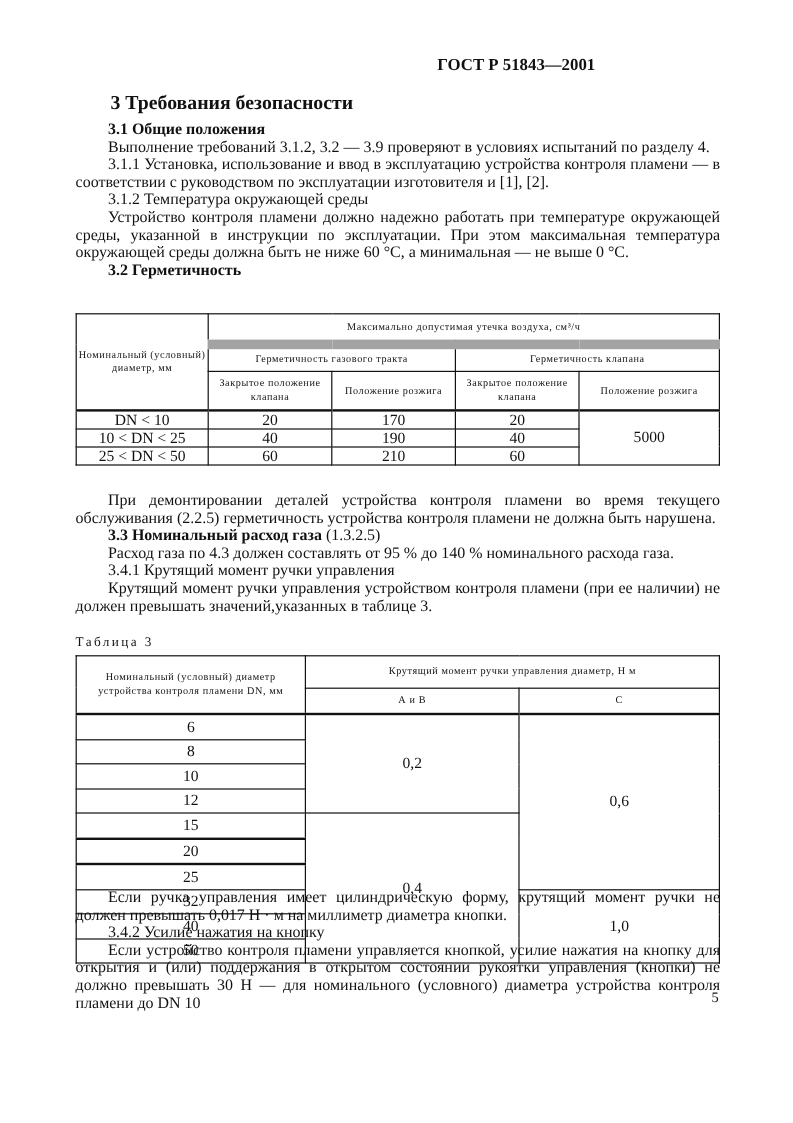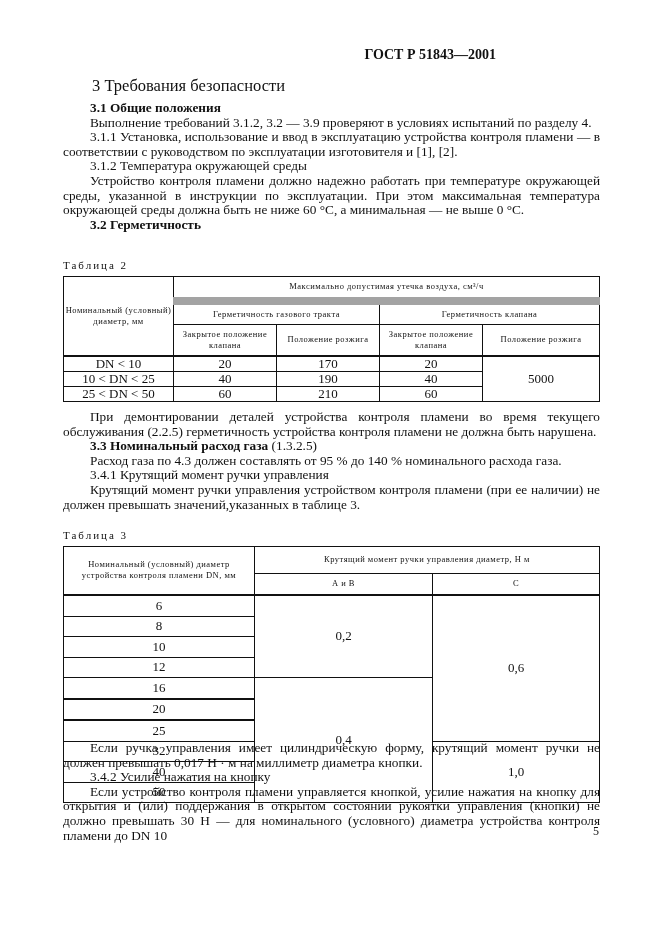--- a/index.html
+++ b/index.html
@@ -1,20 +1,20 @@
 <!DOCTYPE html>
 <html><head>
 <meta charset="utf-8">
 <style>
   html, body { margin: 0; padding: 0; background: #ffffff; }
   body { width: 661px; height: 936px; position: relative; overflow: hidden;
          font-family: "Liberation Serif", "DejaVu Serif", serif; color: #111; }
   .page { position: absolute; left: 0; top: 0; width: 559px; height: 936px; }
   .hdr { position: absolute; right: 63px; top: 47px; font-weight: bold; font-size: 14px; }
-  .h1 { position: absolute; left: 92px; top: 76px; font-weight: normal; font-size: 16.5px; text-align: center; }
+  .h1 { position: absolute; left: 92px; top: 76px; font-weight: bold; font-size: 16.5px; text-align: center; }
   .body { position: absolute; left: 63px; width: 537px; font-size: 13.3px; line-height: 14.6px; text-align: justify; }
   .p { margin: 0; font-family: Liberation Serif, serif; }
   .ind { text-indent: 27px; }
   .b { font-weight: bold; }
   .tcap { font-size: 11px; letter-spacing: 2px; margin: 0; }
   table { border-collapse: collapse; width: 537px; font-size: 13px; }
   td { border: 1px solid #111; text-align: center; vertical-align: middle; padding: 0; }
   .sm { font-size: 8.5px; line-height: 11px; letter-spacing: 0.5px; }
   .thick-b { border-bottom: 2.5px solid #111; }
   .t2 { border: 1.6px solid #111; }
@@ -33,21 +33,20 @@
   <div class="body" style="top:101px;">
     <p class="p ind b">3.1  Общие положения</p>
     <p class="p ind">Выполнение требований 3.1.2, 3.2 — 3.9 проверяют в условиях испытаний по разделу 4.</p>
     <p class="p ind">3.1.1 Установка, использование и ввод в эксплуатацию устройства контроля пламени — в соответствии с руководством по эксплуатации изготовителя и [1], [2].</p>
     <p class="p ind">3.1.2  Температура окружающей среды</p>
     <p class="p ind">Устройство контроля пламени должно надежно работать при температуре окружающей среды, указанной в инструкции по эксплуатации. При этом максимальная температура окружающей среды должна быть не ниже 60 °С, а минимальная — не выше 0 °С.</p>
     <p class="p ind b">3.2  Герметичность</p>
   </div>
 
   <div class="body" style="top:258px;">
-    <p class="tcap">Таблица 2</p>
     <table class="t2" style="margin-top:3px;">
       <tbody>
           <tr style="height:25px;">
         <td rowspan="3" class="sm thick-b" style="width:109px;">Номинальный (условный) диаметр, мм</td>
         <td colspan="4" class="sm" style="border-bottom:8px solid #a3a3a3;">Максимально допустимая утечка воздуха, см³/ч</td>
       </tr>
       <tr style="height:23px;">
         <td colspan="2" class="sm">Герметичность газового тракта</td>
         <td colspan="2" class="sm">Герметичность клапана</td>
       </tr>
@@ -108,21 +107,21 @@
       <tr>
             <td class="row">8</td>
           </tr>
       <tr>
             <td class="row">10</td>
           </tr>
       <tr>
             <td class="row">12</td>
           </tr>
       <tr>
-        <td class="row">16</td>
+        <td class="row">15</td>
         <td rowspan="6">0,4</td>
       </tr>
       <tr>
             <td class="row" style="border-top:2px solid #111;">20</td>
           </tr>
       <tr>
             <td class="row" style="border-top:2px solid #111;">25</td>
           </tr>
       <tr>
         <td class="row">32</td>

